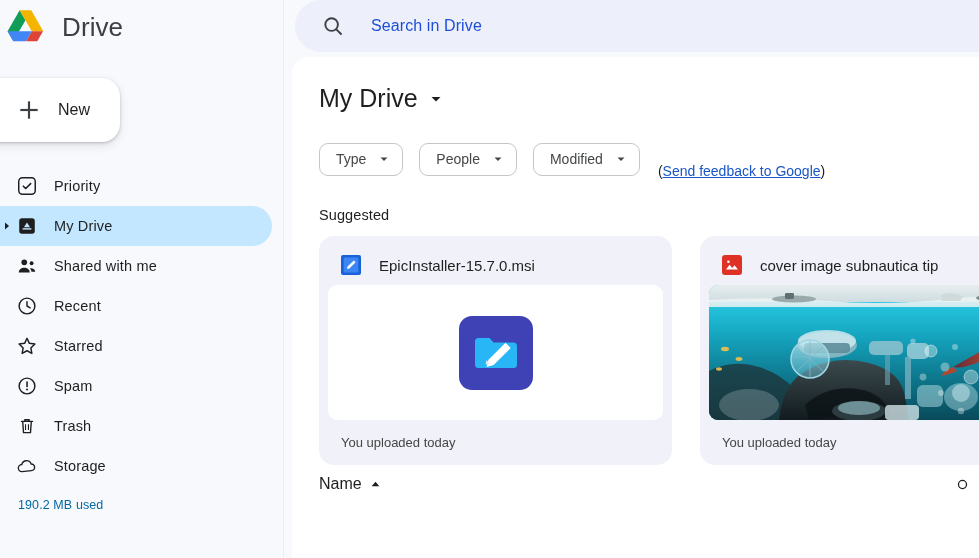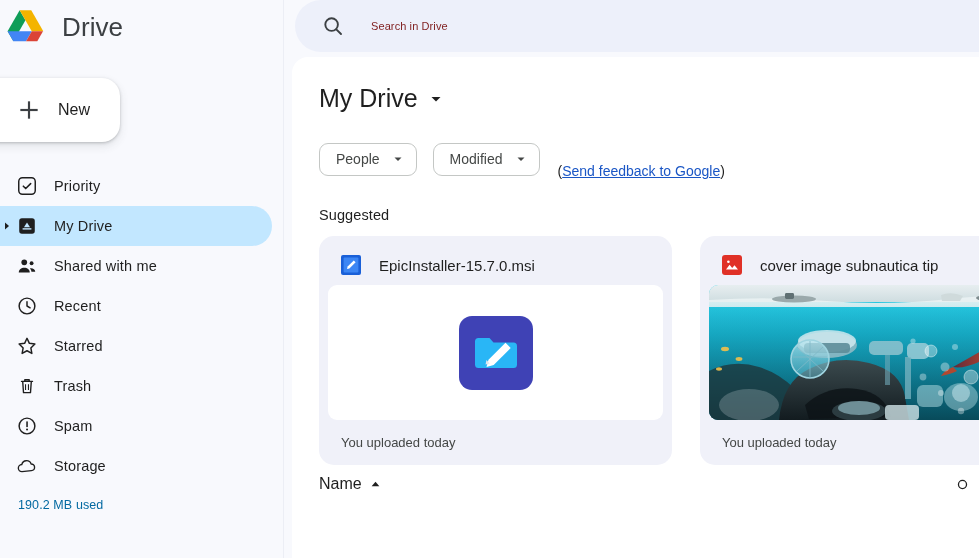--- a/index.html
+++ b/index.html
@@ -73,21 +73,21 @@
   .searchbar {
     position: absolute; left: 295px; top: 0;
     width: 760px; height: 52px;
     background: #edf0fa;
     border-radius: 26px;
     display: flex; align-items: center;
     padding-left: 26px; gap: 26px;
     cursor: text;
   }
   .search-icon { width: 24px; height: 24px; flex: 0 0 auto; }
-  .search-ph { font-size: 11px; color: #7f1d1d; letter-spacing: .1px; }
+  .search-ph { font-size: 16px; color: #1d4ed8; letter-spacing: .1px; }
 
   
   .mainpanel {
     position: absolute; left: 292px; top: 57px;
     width: 700px; height: 501px;
     background: #ffffff;
     border-top-left-radius: 16px;
     overflow: hidden;
   }
   .page-title-row {
@@ -231,33 +231,33 @@
 
       <div class="navitem">
         <svg class="nav-icon" viewBox="0 0 24 24">
           <path d="M12 3.6l2.6 5.5 6 .8-4.4 4.2 1.1 6-5.3-2.9-5.3 2.9 1.1-6L3.4 9.9l6-.8z" fill="none" stroke="#1f1f1f" stroke-width="1.6" stroke-linejoin="round"></path>
         </svg>
         <span class="nav-label">Starred</span>
       </div>
 
       <div class="navitem">
         <svg class="nav-icon" viewBox="0 0 24 24">
-          <path d="M6 7h12M9.6 7V5.2h4.8V7M7.3 7l.9 12.2h7.6L16.7 7" fill="none" stroke="#1f1f1f" stroke-width="1.5" stroke-linecap="round" stroke-linejoin="round"></path>
-          <path d="M10.4 10.2v6.2M13.6 10.2v6.2" fill="none" stroke="#1f1f1f" stroke-width="1.2"></path>
-        </svg>
-        <span class="nav-label">Trash</span>
-      </div>
-
-      <div class="navitem">
-        <svg class="nav-icon" viewBox="0 0 24 24">
           <circle cx="12" cy="12" r="8.6" fill="none" stroke="#1f1f1f" stroke-width="1.6"></circle>
           <rect x="11.2" y="7" width="1.7" height="6.2" fill="#1f1f1f"></rect>
           <circle cx="12.05" cy="15.8" r="1.1" fill="#1f1f1f"></circle>
         </svg>
         <span class="nav-label">Spam</span>
+      </div>
+
+      <div class="navitem">
+        <svg class="nav-icon" viewBox="0 0 24 24">
+          <path d="M6 7h12M9.6 7V5.2h4.8V7M7.3 7l.9 12.2h7.6L16.7 7" fill="none" stroke="#1f1f1f" stroke-width="1.5" stroke-linecap="round" stroke-linejoin="round"></path>
+          <path d="M10.4 10.2v6.2M13.6 10.2v6.2" fill="none" stroke="#1f1f1f" stroke-width="1.2"></path>
+        </svg>
+        <span class="nav-label">Trash</span>
       </div>
 
       <div class="navitem">
         <svg class="nav-icon" viewBox="0 0 24 24">
           <path d="M6.6 18.2a3.9 3.9 0 0 1-.3-7.8 5.3 5.3 0 0 1 10.2-.6 3.6 3.6 0 0 1 .3 7.2z" fill="none" stroke="#1f1f1f" stroke-width="1.5" stroke-linejoin="round"></path>
         </svg>
         <span class="nav-label">Storage</span>
       </div>
 
       <div class="storage-used">190.2 MB used</div>
@@ -277,20 +277,26 @@
   <div class="mainpanel">
 
     <div class="page-title-row">
       <span class="page-title">My Drive</span>
       <svg class="title-caret" viewBox="0 0 12 12">
         <path d="M1.5 4l4.5 4.5L10.5 4z" fill="#1f1f1f"></path>
       </svg>
     </div>
 
     <div class="filters">
+      <div class="chip">
+        <span>Type</span>
+        <svg class="chip-caret" viewBox="0 0 12 12">
+          <path d="M1.8 4.2l4.2 4.1 4.2-4.1z" fill="#444746"></path>
+        </svg>
+      </div>
       <div class="chip">
         <span>People</span>
         <svg class="chip-caret" viewBox="0 0 12 12">
           <path d="M1.8 4.2l4.2 4.1 4.2-4.1z" fill="#444746"></path>
         </svg>
       </div>
       <div class="chip">
         <span>Modified</span>
         <svg class="chip-caret" viewBox="0 0 12 12">
           <path d="M1.8 4.2l4.2 4.1 4.2-4.1z" fill="#444746"></path>

